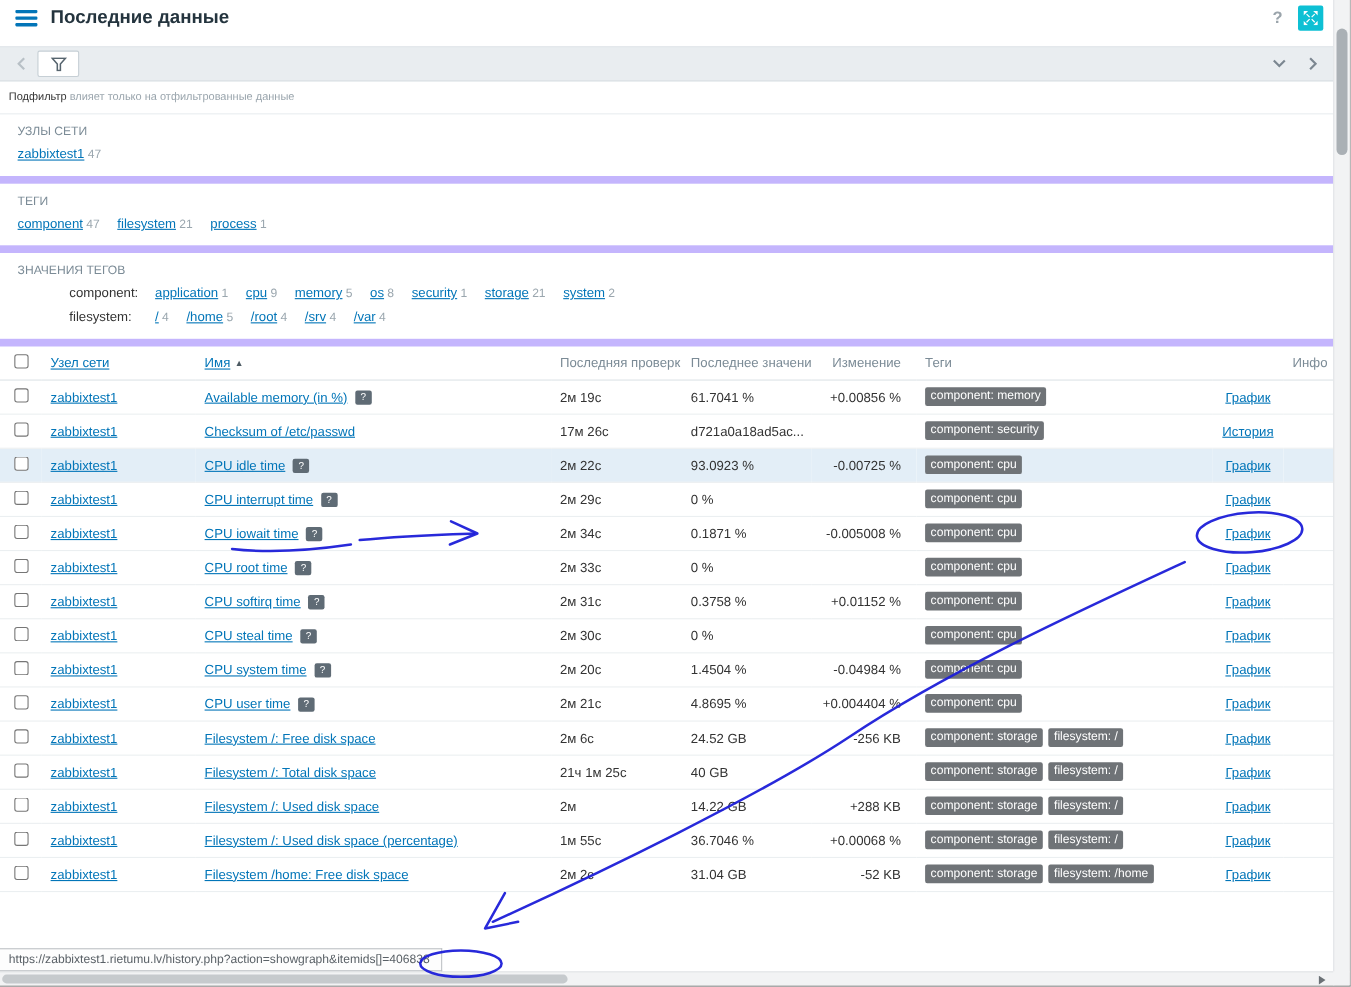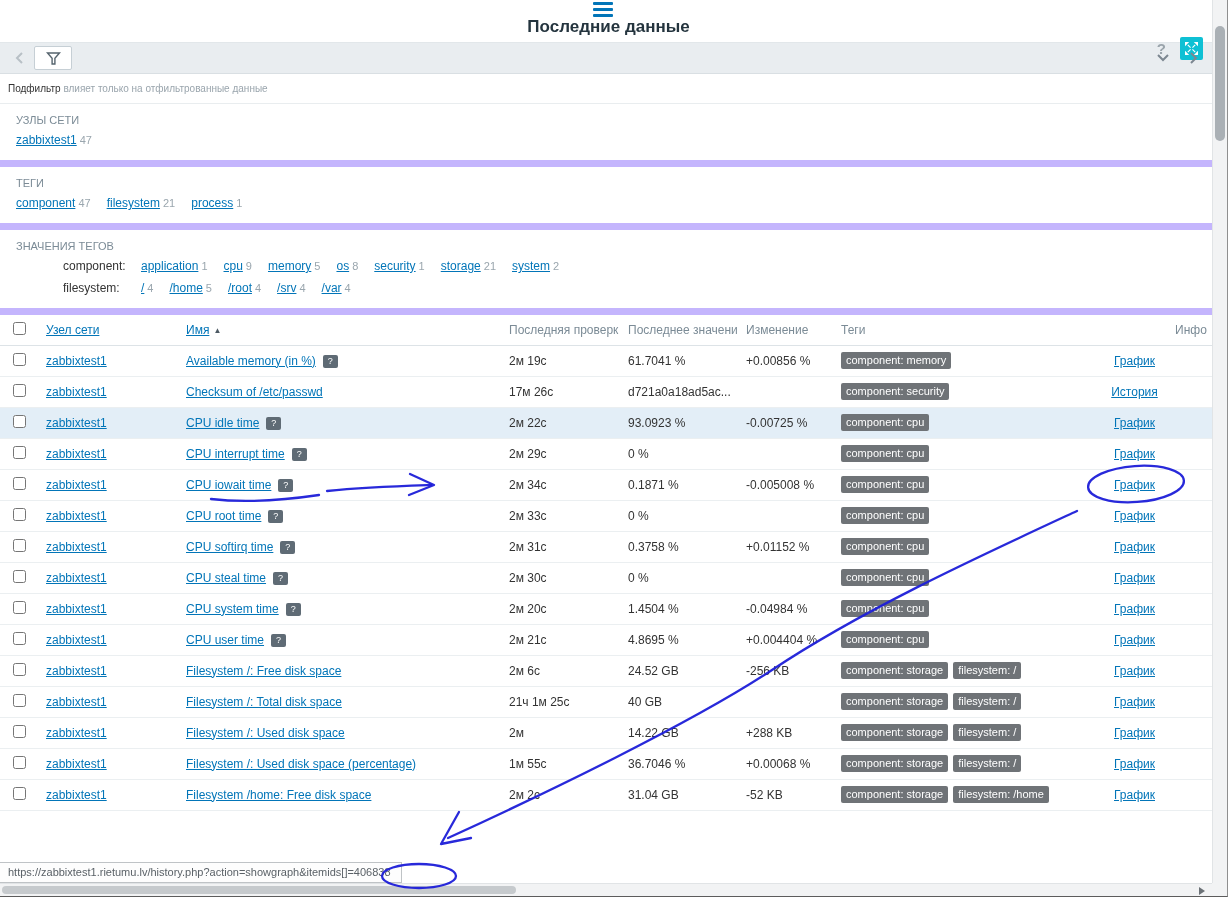--- a/index.html
+++ b/index.html
@@ -3,21 +3,21 @@
 <meta charset="utf-8">
 <style>
   * { margin:0; padding:0; box-sizing:border-box; }
   html,body { width:1228px; height:897px; font-family:"Liberation Sans", sans-serif; background:#fff; color:#333; font-size:12px; }
   a { cursor:pointer; }
   .viewport { position:relative; width:1228px; height:897px; overflow:hidden; background:#fff;
               border-right:1px solid #8f8f8f; border-bottom:1px solid #5c5c5c; }
   .main { position:absolute; left:0; top:0; width:1213px; height:884px; background:#fff; overflow:hidden; }
 
   
-  .app-header { height:30px; display:flex; align-items:center; padding:2px 10px 0 14px;flex-direction:column; }
+  .app-header { height:30px; display:flex; align-items:center; padding:2px 10px 0 14px; }
   .burger { width:20px; display:flex; flex-direction:column; gap:3px; cursor:pointer; margin-right:12px; }
   .burger i { display:block; height:3px; background:var(--link,#2a7ab8); border-radius:1px; }
   .page-title { font-size:17px; font-weight:bold; color:#24343e; }
   .hdr-right { margin-left:auto; display:flex; align-items:center; gap:14px; }
   .help-q { color:#9aa4ab; font-weight:bold; font-size:15px; }
   .kiosk-btn { width:23px; height:23px; background:var(--kiosk,#0ec0d4); border-radius:2px;
                display:flex; align-items:center; justify-content:center; cursor:pointer; }
 
   
   .filter-bar { height:32px; background:#e9edf0; border-top:1px solid #e2e7ea; border-bottom:1px solid #d9dfe3;
@@ -43,21 +43,21 @@
   .sf-opt { margin-right:16px; }
 
   
   table.data { width:100%; border-collapse:collapse; table-layout:fixed; font-size:12px; }
   thead th { height:30px; font-weight:normal; text-align:left; color:#7b8b96;
              border-bottom:1px solid #dde3e7; padding:0 8px; white-space:nowrap; overflow:hidden; }
   tbody td { height:31px; border-bottom:1px solid #ebeff1; padding:0 8px; white-space:nowrap; overflow:hidden; color:#333; }
   tr.hl td { background:var(--hl,#e3eef7); }
   .c-check { width:38px; text-align:center; }
   .c-check input { width:13px; height:13px; cursor:pointer; }
-  .c-chg { padding-right:14px !important; }
+  .c-chg { text-align:right; padding-right:14px !important; }
   .c-act { text-align:center; }
   th.c-info, td.c-info { text-align:right; padding-right:12px !important; }
   .caret { font-size:8px; color:#4d5a63; margin-left:4px; vertical-align:1px; }
   .tag { display:inline-block; background:var(--tagbg,#6f7377); color:#fff; font-size:11px; line-height:17px;
          padding:0 5px; border-radius:2px; margin-right:5px; cursor:pointer; }
   .help { display:inline-block; min-width:15px; height:13px; background:#5f6b75; color:#fff; font-size:9px;
           line-height:13px; text-align:center; border-radius:2px; margin-left:7px; vertical-align:1px; cursor:pointer; }
 
   
   .vscroll { position:absolute; right:0; top:0; width:15px; height:884px; background:#f2f3f4; border-left:1px solid #e1e4e6; }

